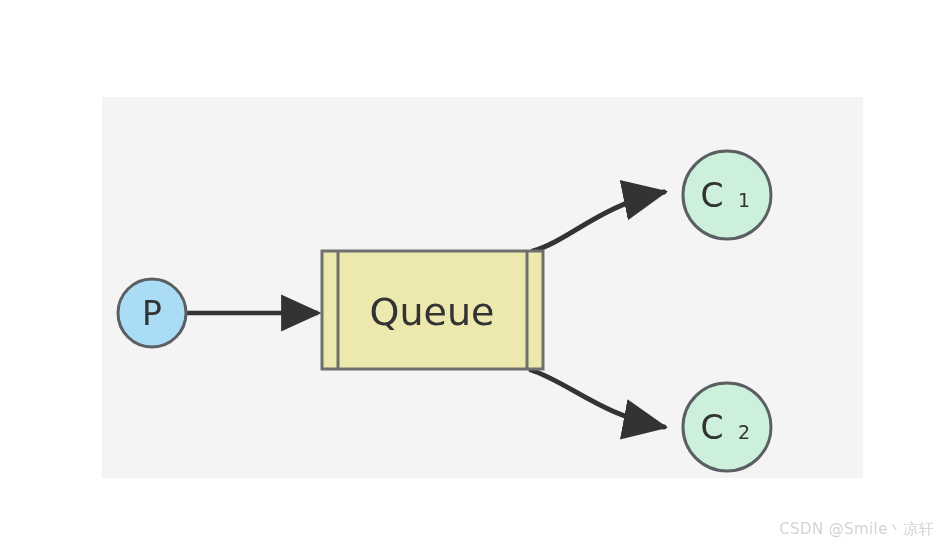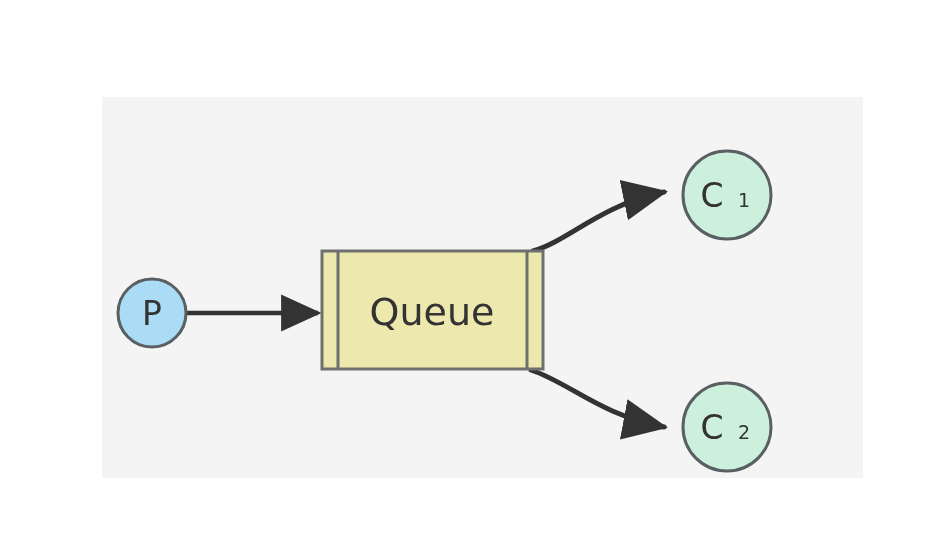--- a/index.html
+++ b/index.html
@@ -100,14 +100,15 @@
       <text class="node-label sub-label" x="738" y="207" text-anchor="start">1</text>
     </g>
 
     <g>
       <circle cx="727" cy="427" r="44" fill="#ccf0dc" stroke="#5a5f63" stroke-width="3"></circle>
       <text class="node-label circle-label" x="712" y="439" text-anchor="middle">C</text>
       <text class="node-label sub-label" x="738" y="439" text-anchor="start">2</text>
     </g>
   </svg>
 
+  <div class="watermark">CSDN @Smile丶凉轩</div>
 
 </div>
 
 </body></html>

